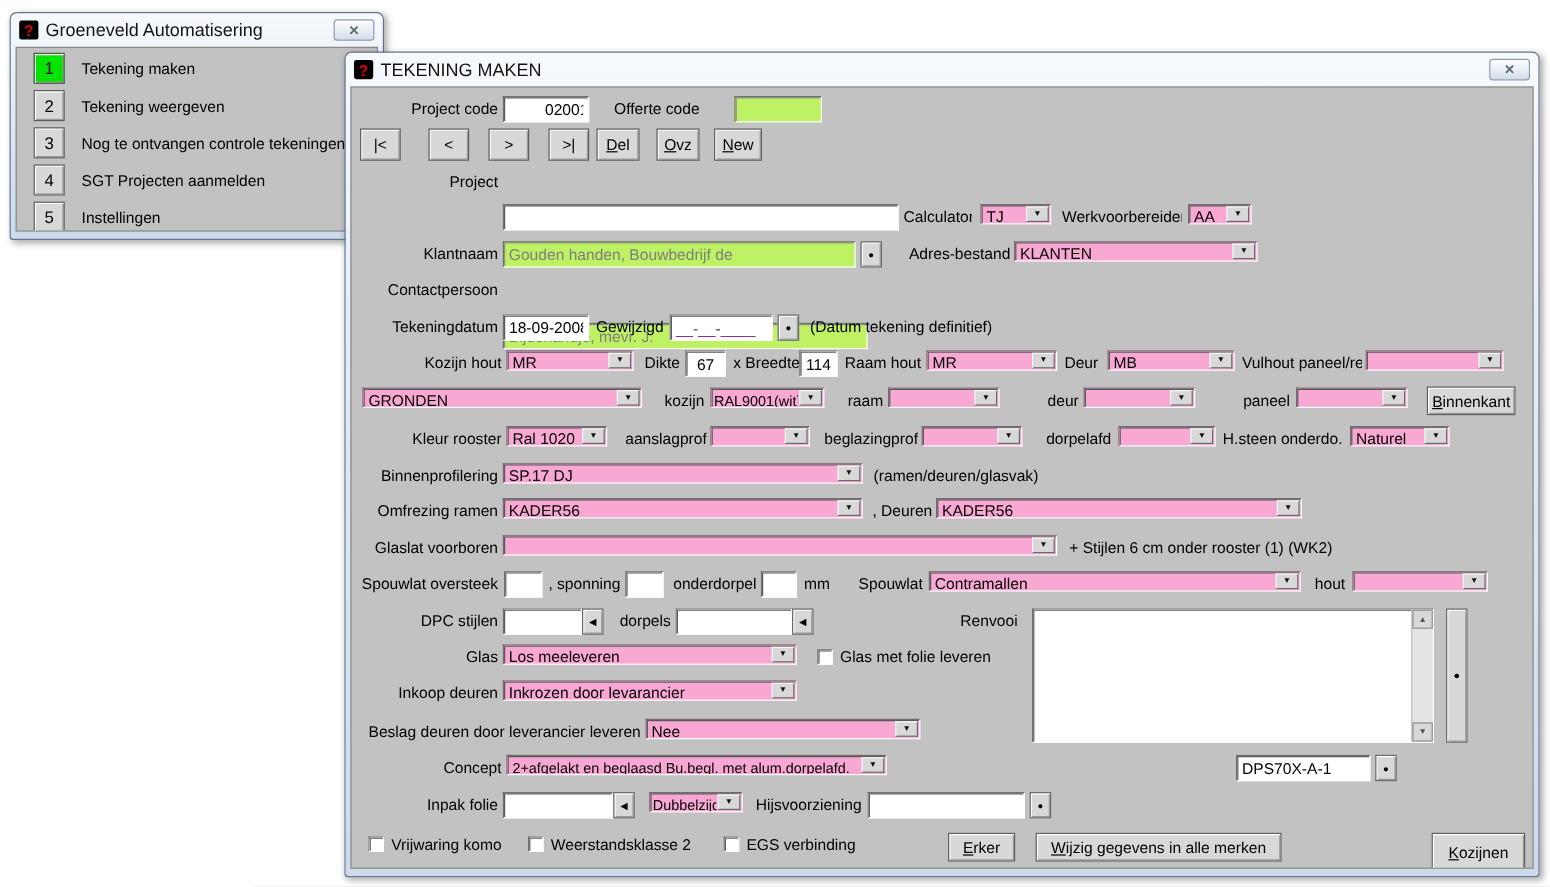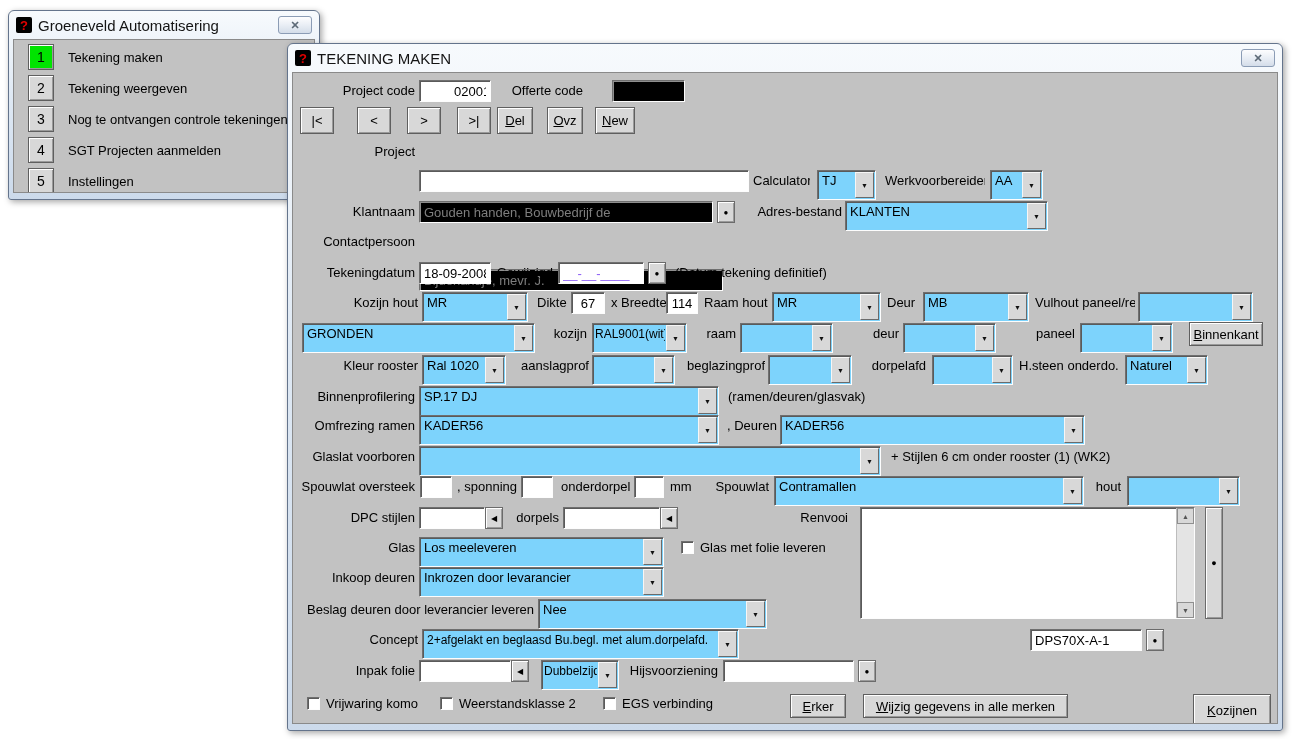--- a/index.html
+++ b/index.html
@@ -33,26 +33,26 @@
   }
   
   .lbl{position:absolute;height:22px;line-height:22px;white-space:nowrap;overflow:hidden;}
   .lbl.r{text-align:right;}
   .tb{
     position:absolute;box-sizing:border-box;height:22px;
     border:1px solid;border-color:#6f6f6f #fdfdfd #fdfdfd #6f6f6f;
     box-shadow:inset 1px 1px 0 #5a5a5a;background:#fff;
     padding:1px 4px;font:13px "Liberation Sans",sans-serif;color:#000;outline:none;
   }
-  .tb.dis{background:#000000;color:#7e7e7e;box-shadow:inset 1px 1px 0 #8f8f8f;}
-  .tb.muted{color:#8b5cf6;}
+  .tb.dis{background:#bef264;color:#7e7e7e;box-shadow:inset 1px 1px 0 #8f8f8f;}
+  .tb.muted{color:#701a75;}
   .combo{
-    position:absolute;box-sizing:border-box;height:30px;display:flex;align-items:stretch;
+    position:absolute;box-sizing:border-box;height:17px;display:flex;align-items:stretch;
     border:1px solid;border-color:#6f6f6f #fdfdfd #fdfdfd #6f6f6f;
-    box-shadow:inset 1px 1px 0 #5a5a5a;background:#7dd3fc;
+    box-shadow:inset 1px 1px 0 #5a5a5a;background:#f9a8d4;
   }
   .cval{flex:1;padding:0 4px;line-height:20px;white-space:nowrap;overflow:hidden;}
   .cbtn{
     width:17px;margin:1px;flex:0 0 auto;background:#d8d8d8;
     border:1px solid;border-color:#f6f6f6 #6b6b6b #6b6b6b #f6f6f6;
     display:flex;align-items:center;justify-content:center;font-size:7px;color:#111;
   }
   .sbtn{
     position:absolute;box-sizing:border-box;width:18px;height:22px;background:#d8d8d8;
     border:1px solid #6b6b6b;box-shadow:inset 1px 1px 0 #fff,inset -1px -1px 0 #9a9a9a;

